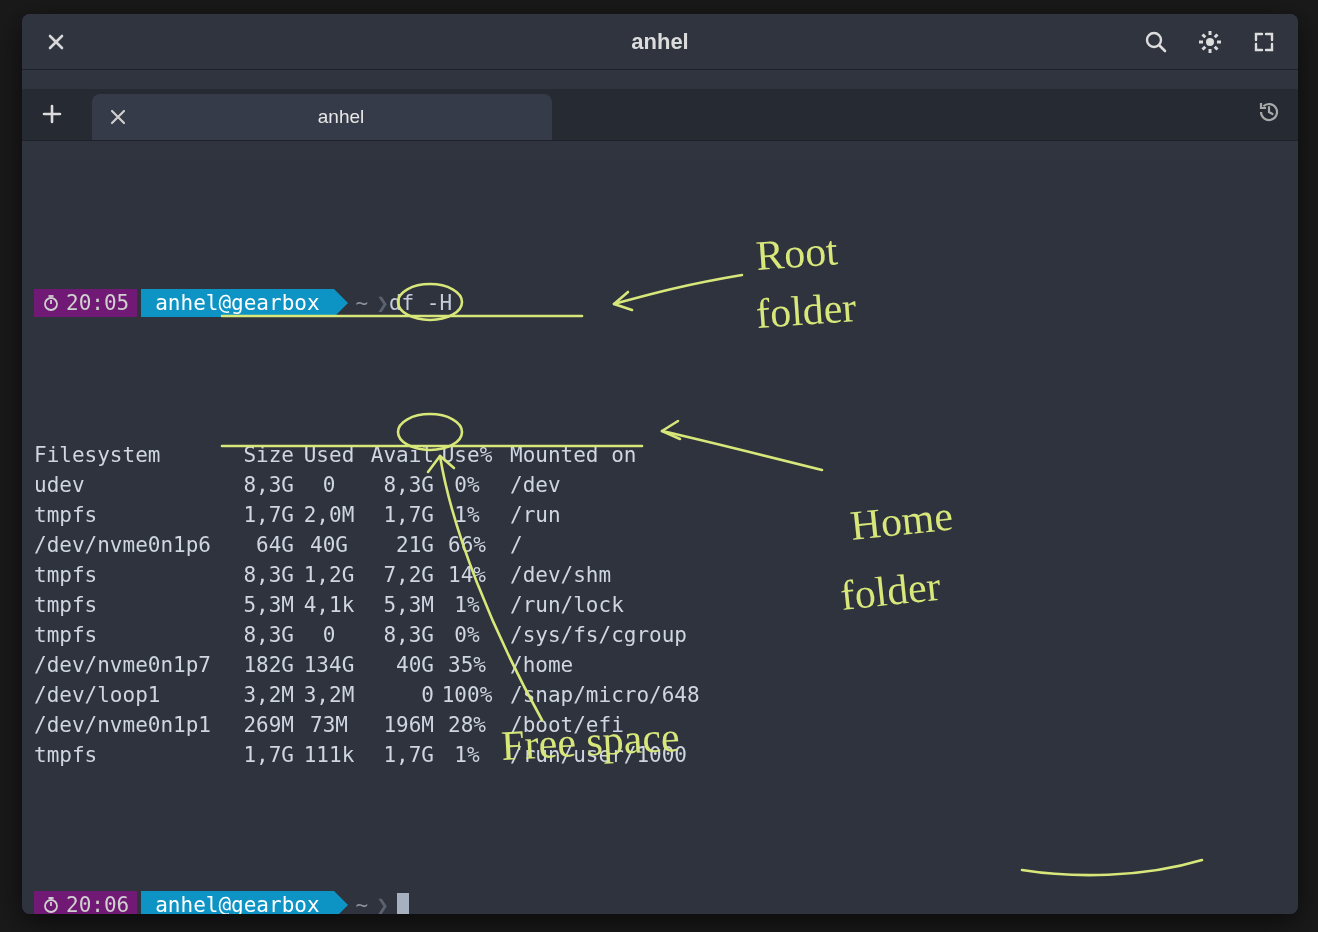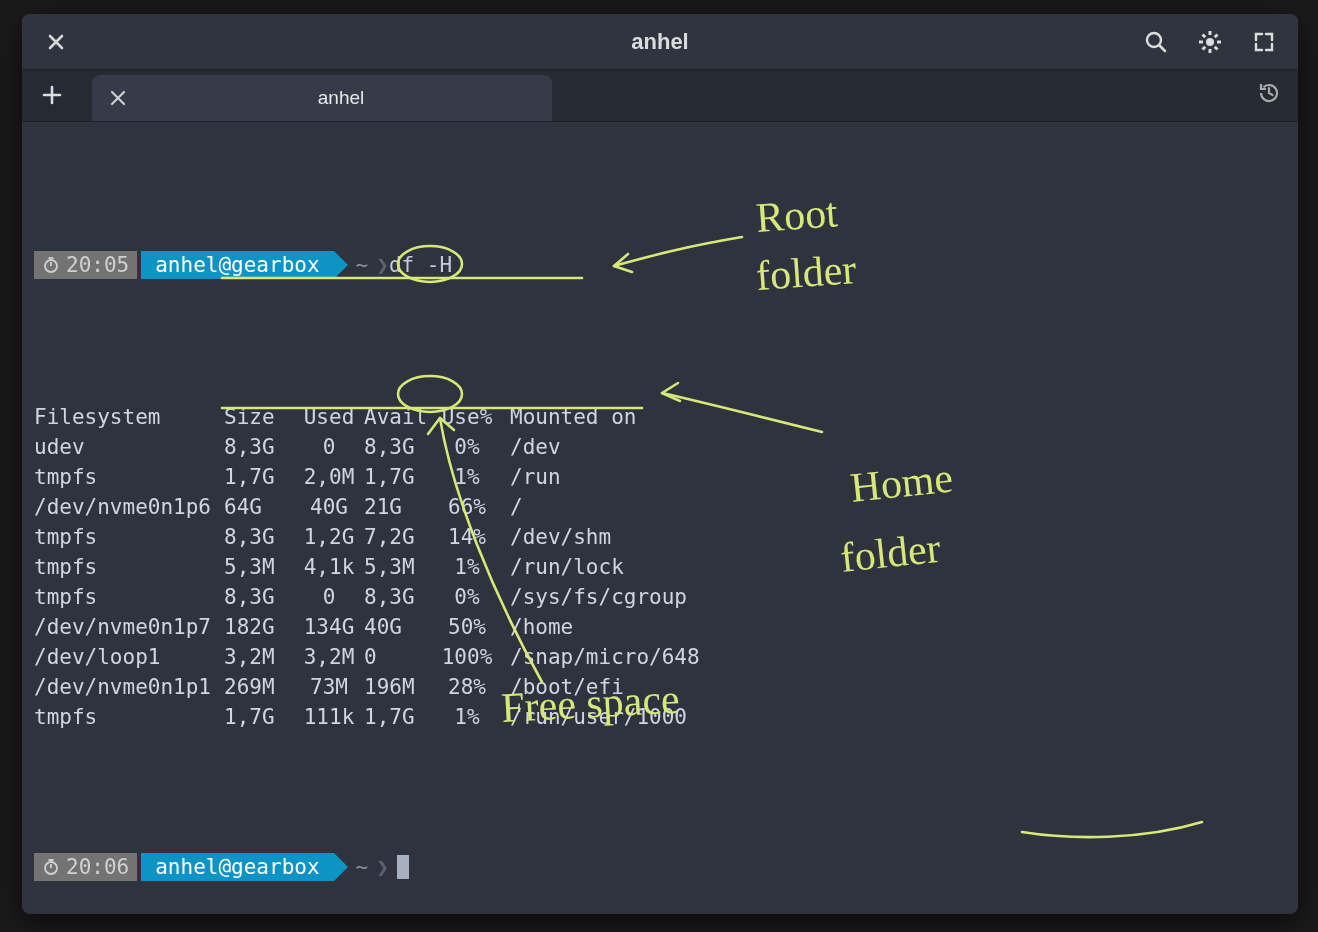--- a/index.html
+++ b/index.html
@@ -16,20 +16,21 @@
       left: 22px;
       top: 14px;
       width: 1276px;
       height: 900px;
       background: #2f343f;
       border-radius: 8px;
       box-shadow: 0 8px 30px rgba(0,0,0,0.6);
       display: flex;
       flex-direction: column;
       overflow: hidden;
+      gap: 19px;
     }
     .titlebar {
       height: 56px;
       background: #2f343f;
       display: flex;
       align-items: center;
       padding: 0 18px;
       border-bottom: 1px solid #1e2128;
       position: relative;
     }
@@ -119,21 +120,21 @@
       font-size: 21px;
       line-height: 30px;
       position: relative;
       white-space: pre;
       overflow: hidden;
     }
 
     .prompt-line { display:flex; align-items:center; height:30px; }
     .clock {
       display:inline-flex; align-items:center; gap:6px;
-      background:#737373; padding:0 8px; height:28px;
+      background:#701a75; padding:0 8px; height:28px;
       color:#d0d0d0;
     }
     .clock svg { display:block; }
     .seg-host {
       background:#0e94c4;
       color:#fff;
       padding:8px 14px;
       height:28px;
       display:inline-flex;align-items:center;
       position:relative;
@@ -158,23 +159,23 @@
       display:inline-block;
       width:12px; height:24px;
       background:#a7b0bf;
       margin-left:8px;
       vertical-align:middle;
     }
 
     table.df { border-collapse: collapse; font-family: inherit; margin-top:2px; }
     table.df td { padding: 0 0; white-space: pre; }
     .col-fs   { width: 190px; text-align:left;  }
-    .col-size { width: 70px;  text-align:left; }
+    .col-size { width: 70px;  text-align:right; }
     .col-used { width: 70px;  text-align:center; }
-    .col-avail{ width: 70px;  text-align:left; }
+    .col-avail{ width: 70px;  text-align:right; }
     .col-use  { width: 66px;  text-align:center; }
     .col-mnt  { padding-left: 10px !important; text-align:left; }
     svg.overlay { position:absolute; left:0; top:0; pointer-events:none; }
   </style>
 </head>
 <body>
 
 <div class="window">
 
   <div class="titlebar">
@@ -259,21 +260,21 @@
         <td class="col-avail">Avail</td>
         <td class="col-use">Use%</td>
         <td class="col-mnt">Mounted on</td>
       </tr>
       <tr><td class="col-fs">udev</td><td class="col-size">8,3G</td><td class="col-used">0</td><td class="col-avail">8,3G</td><td class="col-use">0%</td><td class="col-mnt">/dev</td></tr>
       <tr><td class="col-fs">tmpfs</td><td class="col-size">1,7G</td><td class="col-used">2,0M</td><td class="col-avail">1,7G</td><td class="col-use">1%</td><td class="col-mnt">/run</td></tr>
       <tr><td class="col-fs">/dev/nvme0n1p6</td><td class="col-size">64G</td><td class="col-used">40G</td><td class="col-avail">21G</td><td class="col-use">66%</td><td class="col-mnt">/</td></tr>
       <tr><td class="col-fs">tmpfs</td><td class="col-size">8,3G</td><td class="col-used">1,2G</td><td class="col-avail">7,2G</td><td class="col-use">14%</td><td class="col-mnt">/dev/shm</td></tr>
       <tr><td class="col-fs">tmpfs</td><td class="col-size">5,3M</td><td class="col-used">4,1k</td><td class="col-avail">5,3M</td><td class="col-use">1%</td><td class="col-mnt">/run/lock</td></tr>
       <tr><td class="col-fs">tmpfs</td><td class="col-size">8,3G</td><td class="col-used">0</td><td class="col-avail">8,3G</td><td class="col-use">0%</td><td class="col-mnt">/sys/fs/cgroup</td></tr>
-      <tr><td class="col-fs">/dev/nvme0n1p7</td><td class="col-size">182G</td><td class="col-used">134G</td><td class="col-avail">40G</td><td class="col-use">50%</td><td class="col-mnt">/home</td></tr>
+      <tr><td class="col-fs">/dev/nvme0n1p7</td><td class="col-size">182G</td><td class="col-used">134G</td><td class="col-avail">40G</td><td class="col-use">35%</td><td class="col-mnt">/home</td></tr>
       <tr><td class="col-fs">/dev/loop1</td><td class="col-size">3,2M</td><td class="col-used">3,2M</td><td class="col-avail">0</td><td class="col-use">100%</td><td class="col-mnt">/snap/micro/648</td></tr>
       <tr><td class="col-fs">/dev/nvme0n1p1</td><td class="col-size">269M</td><td class="col-used">73M</td><td class="col-avail">196M</td><td class="col-use">28%</td><td class="col-mnt">/boot/efi</td></tr>
       <tr><td class="col-fs">tmpfs</td><td class="col-size">1,7G</td><td class="col-used">111k</td><td class="col-avail">1,7G</td><td class="col-use">1%</td><td class="col-mnt">/run/user/1000</td></tr>
     </tbody></table>
 
     
     <div class="prompt-line">
       <span class="clock">
         <svg width="18" height="18" viewBox="0 0 18 18">
             <circle cx="9" cy="10" r="6" stroke="#d0d0d0" stroke-width="1.8" fill="none"></circle>

